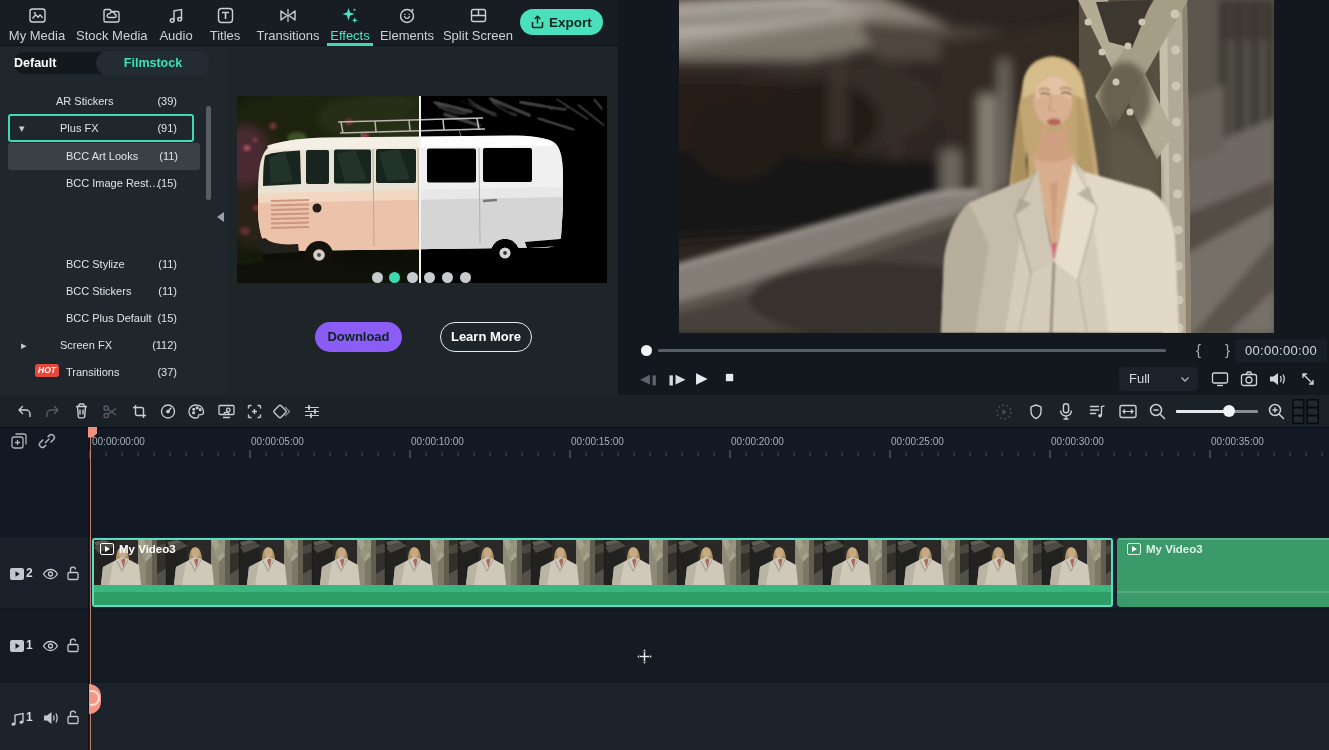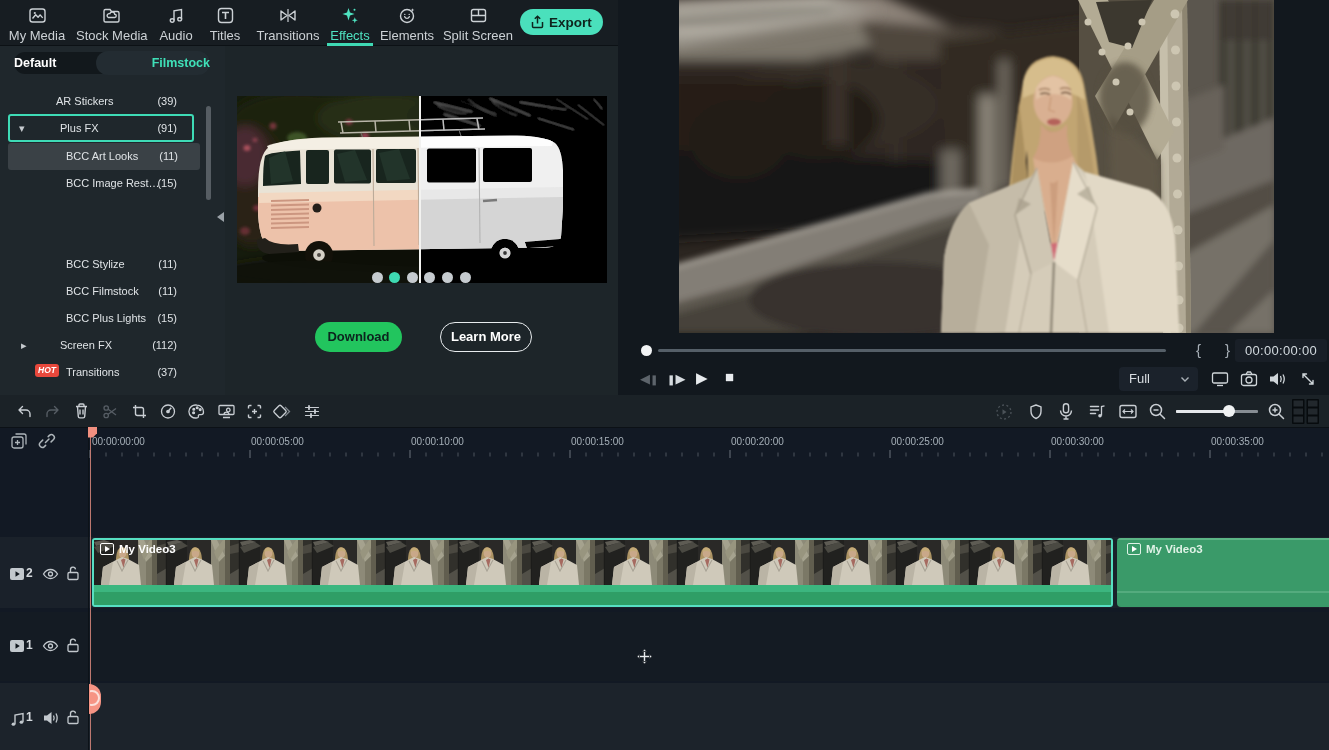--- a/index.html
+++ b/index.html
@@ -23,21 +23,21 @@
 .chev{position:absolute;color:#c6cbcf;font-size:11px}
 #hot{position:absolute;left:35px;top:318px;width:24px;height:13px;background:#e8483c;border-radius:3px;color:#fff;font-size:8.5px;font-weight:bold;font-style:italic;text-align:center;line-height:13px}
 #scrollb{position:absolute;left:206px;top:60px;width:5px;height:94px;background:#565d63;border-radius:3px}
 #collapse{position:absolute;left:217px;top:166px;width:0;height:0;border-top:5px solid transparent;border-bottom:5px solid transparent;border-right:7px solid #9aa1a7}
 
 #midpanel{left:225px;top:46px;width:393px;height:349px;background:#1d2529}
 #busimg{left:237px;top:96px;width:370px;height:187px;background:#10150d}
 .dot{position:absolute;top:272px;width:11px;height:11px;border-radius:50%;background:#c6cbcf}
 .dot.on{background:#3ed9b2}
 #splitline{position:absolute;left:419px;top:96px;width:2px;height:187px;background:#f2f2f0}
-#dlbtn{position:absolute;left:315px;top:322px;width:87px;height:30px;border-radius:15px;background:#22c55e;color:#0c241e;font-weight:bold;font-size:13px;text-align:center;line-height:30px}
+#dlbtn{position:absolute;left:315px;top:322px;width:87px;height:30px;border-radius:15px;background:#8b5cf6;color:#0c241e;font-weight:bold;font-size:13px;text-align:center;line-height:30px}
 #lmbtn{position:absolute;left:440px;top:322px;width:92px;height:30px;border-radius:15px;border:1.5px solid #e8ecee;color:#fff;font-weight:bold;font-size:13px;text-align:center;line-height:27px}
 
 #player{left:618px;top:0;width:711px;height:395px;background:#12181e}
 #video{left:679px;top:0;width:595px;height:333px;background:#241f1b}
 #seekline{position:absolute;left:40px;top:349px;width:508px;height:3px;background:#555f68;border-radius:2px}
 #seekknob{position:absolute;left:23px;top:345px;width:11px;height:11px;border-radius:50%;background:#f2f4f5}
 .brace{position:absolute;top:341px;color:#a6aeb6;font-size:15px}
 #tcode{position:absolute;left:617px;top:339px;width:92px;height:23px;background:#191f27;border-radius:3px;color:#d2d9de;font-size:13px;text-align:center;line-height:23px;letter-spacing:.3px}
 #fullbox{position:absolute;left:501px;top:367px;width:79px;height:24px;background:#1b222b;border-radius:4px;color:#d7dce0;font-size:13px}
 
@@ -274,21 +274,21 @@
     <div id="exportbtn"><svg width="13" height="14" viewBox="0 0 13 14" fill="none" stroke="#0e241d" stroke-width="1.5">
           <path d="M6.5 1.5v7M3.8 3.8L6.5 1.2l2.7 2.6"></path>
           <path d="M1.5 7v4.5a1 1 0 001 1h8a1 1 0 001-1V7"></path>
         </svg>Export</div>
     <div id="fxline"></div>
   </div>
 
   <div class="abs" id="leftpanel">
     <div style="position:absolute;left:14px;top:6px;width:196px;height:22px;background:#12181c;border-radius:12px"></div>
     <div style="position:absolute;left:14px;top:6px;width:86px;height:22px;border-radius:12px;color:#fff;font-weight:bold;font-size:12.5px;text-align:left;line-height:22px">Default</div>
-    <div style="position:absolute;left:96px;top:5px;width:114px;height:24px;border-radius:13px;background:#232c32;color:#3fe0b8;font-weight:bold;font-size:12.5px;text-align:right;line-height:24px">Filmstock</div>
+    <div style="position:absolute;left:96px;top:5px;width:114px;height:24px;border-radius:13px;background:#232c32;color:#3fe0b8;font-weight:bold;font-size:12.5px;text-align:center;line-height:24px">Filmstock</div>
     <div class="li" style="top:42px">
         <span style="position:absolute;left:56px">AR Stickers</span>
         <span class="c">(39)</span>
       </div>
     <div class="li" style="top:69px">
         <span class="chev" style="left:19px;top:0px">▾</span>
         <span class="t2">Plus FX</span>
         <span class="c">(91)</span>
       </div>
     <div id="borisbox"></div>
@@ -298,25 +298,25 @@
       </div>
     <div class="li" style="top:124px">
         <span class="t">BCC Image Rest…</span>
         <span class="c">(15)</span>
       </div>
     <div class="li" style="top:205px">
         <span class="t">BCC Stylize</span>
         <span class="c">(11)</span>
       </div>
     <div class="li" style="top:232px">
-        <span class="t">BCC Filmstock</span>
+        <span class="t">BCC Stickers</span>
         <span class="c">(11)</span>
       </div>
     <div class="li" style="top:259px">
-        <span class="t">BCC Plus Lights</span>
+        <span class="t">BCC Plus Default</span>
         <span class="c">(15)</span>
       </div>
     <div class="li" style="top:286px">
         <span class="chev" style="left:21px;top:0px">▸</span>
         <span class="t2">Screen FX</span>
         <span class="c">(112)</span>
       </div>
     <div class="li" style="top:313px">
         <span class="t">Transitions</span>
         <span class="c">(37)</span>

